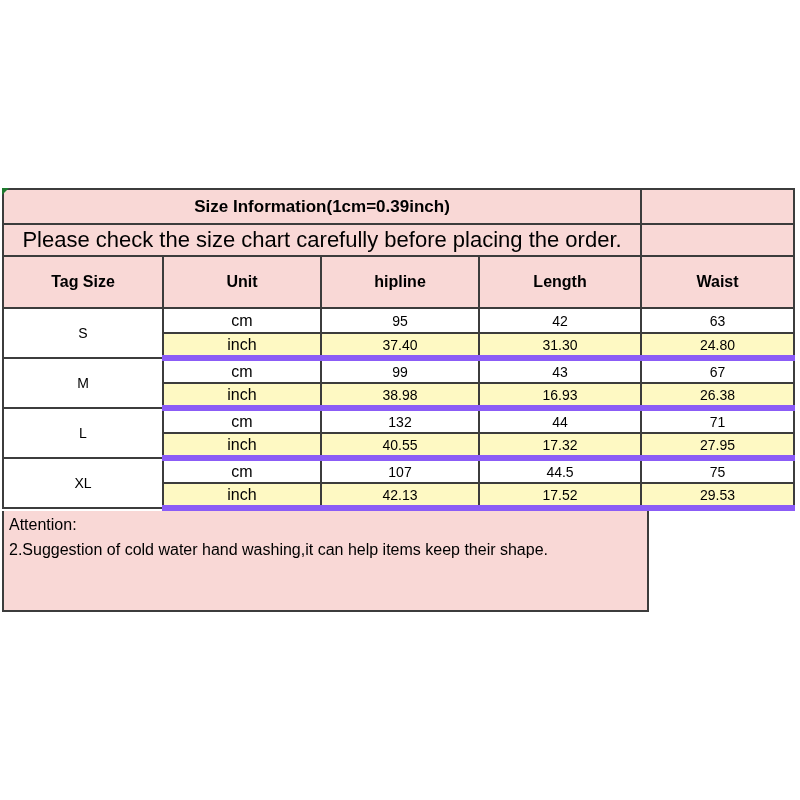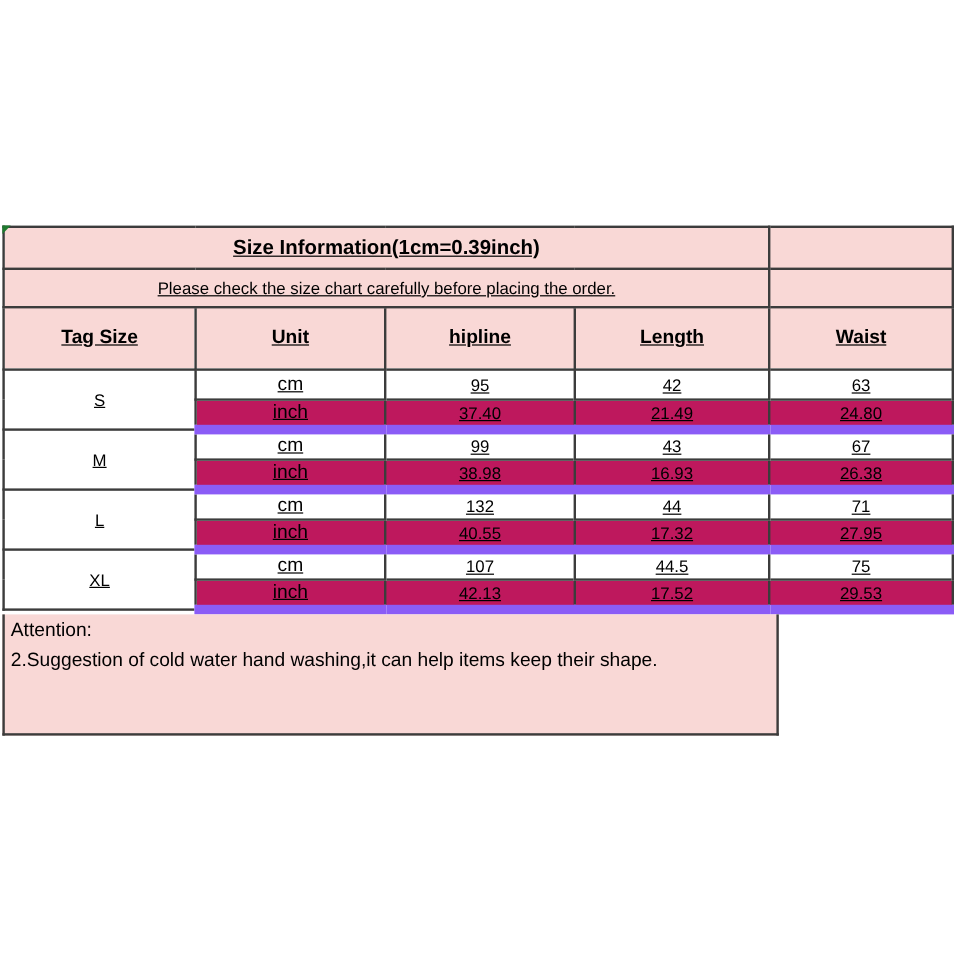--- a/index.html
+++ b/index.html
@@ -26,40 +26,39 @@
     width: 0;
     height: 0;
     border-top: 7px solid #1e7a2f;
     border-right: 7px solid transparent;
     z-index: 3;
   }
   table.sizes {
     border-collapse: collapse;
     table-layout: fixed;
     width: 791px;
-    text-decoration: underline;
   }
   table.sizes td, table.sizes th {
     border: 2px solid #3c3c3c;
     text-align: center;
     vertical-align: middle;
     padding: 0;
     overflow: hidden;
     font-weight: normal;
   }
   .pink { background: #f9d8d6; }
 
   tr.r-title td { height: 35px; font-size: 17px; font-weight: bold; }
-  tr.r-sub td   { height: 32px; font-size: 14px; }
+  tr.r-sub td   { height: 32px; font-size: 22px; }
   tr.r-head th  { height: 52px; font-size: 16px; font-weight: bold; background: #f9d8d6; }
 
   tr.cm-row td, tr.inch-row td { height: 25px; font-size: 14px; }
   tr.cm-row td.unit, tr.inch-row td.unit { font-size: 16px; }
   tr.cm-row td { background: #ffffff; border-bottom: 1px solid #a6a6a6; }
-  tr.inch-row td { background: #be185d; border-bottom: 8px solid #8b5cf6; }
+  tr.inch-row td { background: #fef9c3; border-bottom: 6px solid #8b5cf6; }
   td.tag-cell {
     background: #ffffff;
     font-weight: bold;
     font-size: 17px;
     border-bottom: 2px solid #3c3c3c !important;
   }
   .attention {
     width: 647px;
     height: 101px;
     background: #f9d8d6;
@@ -109,21 +108,21 @@
       <tr class="cm-row">
         <td rowspan="2" class="tag-cell">S</td>
         <td class="unit">cm</td>
         <td>95</td>
         <td>42</td>
         <td>63</td>
       </tr>
       <tr class="inch-row">
         <td class="unit">inch</td>
         <td>37.40</td>
-        <td>21.49</td>
+        <td>31.30</td>
         <td>24.80</td>
       </tr>
 
       <tr class="cm-row">
         <td rowspan="2" class="tag-cell">M</td>
         <td class="unit">cm</td>
         <td>99</td>
         <td>43</td>
         <td>67</td>
       </tr>

